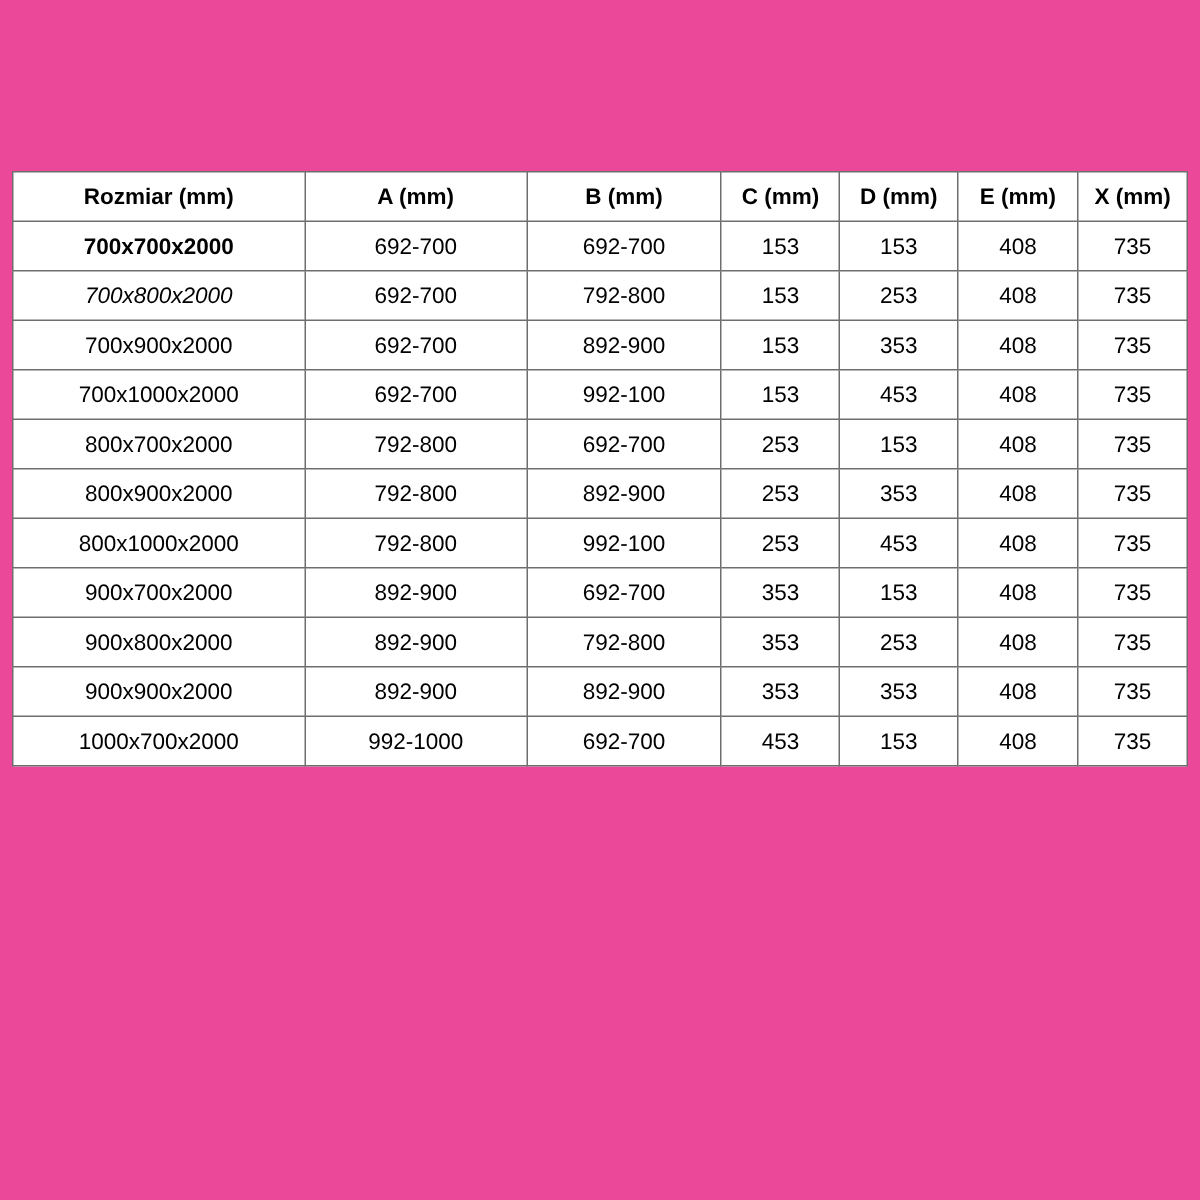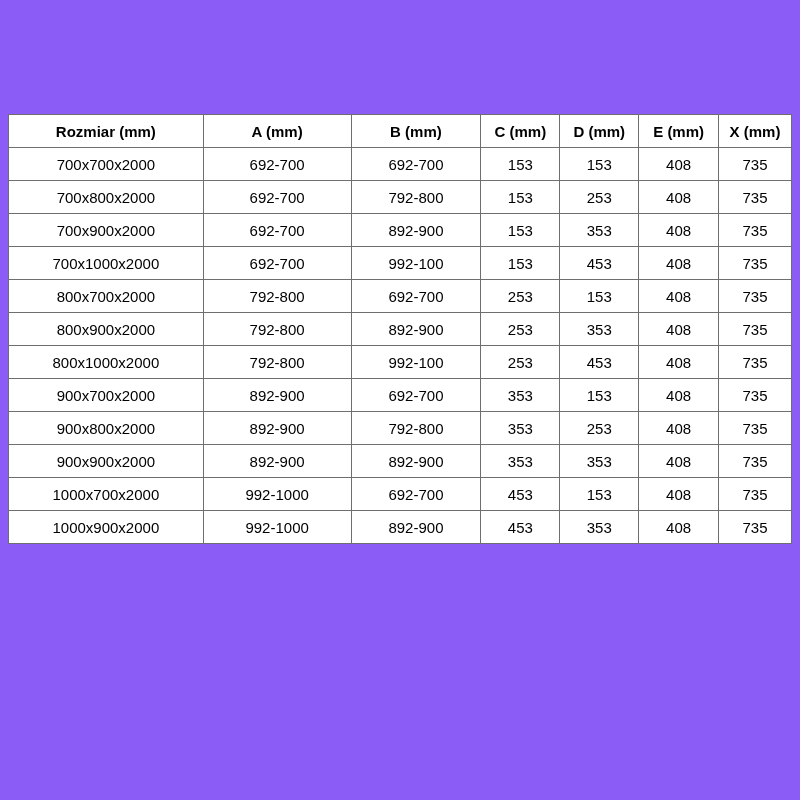--- a/index.html
+++ b/index.html
@@ -8,21 +8,21 @@
     width: 800px;
     height: 800px;
     background: #ffffff;
     font-family: "Liberation Sans", sans-serif;
     overflow: hidden;
   }
   .page {
     position: relative;
     width: 800px;
     height: 800px;
-    background: #8b5cf6;
+    background: #ec4899;
   }
   .table-wrap {
     position: absolute;
     left: 8px;
     top: 114px;
     width: 784px;
   }
   table.dim-table {
     width: 100%;
     border-collapse: collapse;
@@ -73,30 +73,30 @@
             <th style="border-color: rgb(110, 110, 110); color: rgb(0, 0, 0);">A (mm)</th>
             <th style="border-color: rgb(110, 110, 110); color: rgb(0, 0, 0); border-radius: 16px;">B (mm)</th>
             <th style="border-color: rgb(110, 110, 110); color: rgb(0, 0, 0);">C (mm)</th>
             <th style="border-color: rgb(110, 110, 110); color: rgb(0, 0, 0);">D (mm)</th>
             <th style="border-color: rgb(110, 110, 110); color: rgb(0, 0, 0);">E (mm)</th>
             <th style="border-color: rgb(110, 110, 110); color: rgb(0, 0, 0);">X (mm)</th>
           </tr>
       </thead>
       <tbody>
           <tr>
-            <td style="border-color: rgb(110, 110, 110); color: rgb(0, 0, 0);">700x700x2000</td>
+            <td style="border-color: rgb(110, 110, 110); color: rgb(0, 0, 0); font-weight: bold;">700x700x2000</td>
             <td style="border-color: rgb(110, 110, 110); color: rgb(0, 0, 0);">692-700</td>
             <td style="border-color: rgb(110, 110, 110); color: rgb(0, 0, 0);">692-700</td>
             <td style="border-color: rgb(110, 110, 110); color: rgb(0, 0, 0);">153</td>
             <td style="border-color: rgb(110, 110, 110); color: rgb(0, 0, 0);">153</td>
             <td style="border-color: rgb(110, 110, 110); color: rgb(0, 0, 0);">408</td>
             <td style="border-color: rgb(110, 110, 110); color: rgb(0, 0, 0);">735</td>
           </tr>
           <tr>
-            <td style="border-color: rgb(110, 110, 110); color: rgb(0, 0, 0);">700x800x2000</td>
+            <td style="border-color: rgb(110, 110, 110); color: rgb(0, 0, 0); font-style: italic;">700x800x2000</td>
             <td style="border-color: rgb(110, 110, 110); color: rgb(0, 0, 0);">692-700</td>
             <td style="border-color: rgb(110, 110, 110); color: rgb(0, 0, 0);">792-800</td>
             <td style="border-color: rgb(110, 110, 110); color: rgb(0, 0, 0);">153</td>
             <td style="border-color: rgb(110, 110, 110); color: rgb(0, 0, 0);">253</td>
             <td style="border-color: rgb(110, 110, 110); color: rgb(0, 0, 0);">408</td>
             <td style="border-color: rgb(110, 110, 110); color: rgb(0, 0, 0);">735</td>
           </tr>
           <tr>
             <td style="border-color: rgb(110, 110, 110); color: rgb(0, 0, 0); margin-top: 12px;">700x900x2000</td>
             <td style="border-color: rgb(110, 110, 110); color: rgb(0, 0, 0);">692-700</td>
@@ -171,25 +171,16 @@
           </tr>
           <tr>
             <td style="border-color: rgb(110, 110, 110); color: rgb(0, 0, 0);">1000x700x2000</td>
             <td style="border-color: rgb(110, 110, 110); color: rgb(0, 0, 0);">992-1000</td>
             <td style="border-color: rgb(110, 110, 110); color: rgb(0, 0, 0);">692-700</td>
             <td style="border-color: rgb(110, 110, 110); color: rgb(0, 0, 0);">453</td>
             <td style="border-color: rgb(110, 110, 110); color: rgb(0, 0, 0);">153</td>
             <td style="border-color: rgb(110, 110, 110); color: rgb(0, 0, 0);">408</td>
             <td style="border-color: rgb(110, 110, 110); color: rgb(0, 0, 0);">735</td>
           </tr>
-          <tr>
-            <td style="border-color: rgb(110, 110, 110); color: rgb(0, 0, 0);">1000x900x2000</td>
-            <td style="border-color: rgb(110, 110, 110); color: rgb(0, 0, 0);">992-1000</td>
-            <td style="border-color: rgb(110, 110, 110); color: rgb(0, 0, 0);">892-900</td>
-            <td style="border-color: rgb(110, 110, 110); color: rgb(0, 0, 0);">453</td>
-            <td style="border-color: rgb(110, 110, 110); color: rgb(0, 0, 0);">353</td>
-            <td style="border-color: rgb(110, 110, 110); color: rgb(0, 0, 0);">408</td>
-            <td style="border-color: rgb(110, 110, 110); color: rgb(0, 0, 0);">735</td>
-          </tr>
         </tbody>
     </table>
   </div>
 </div>
 
 </body></html>

